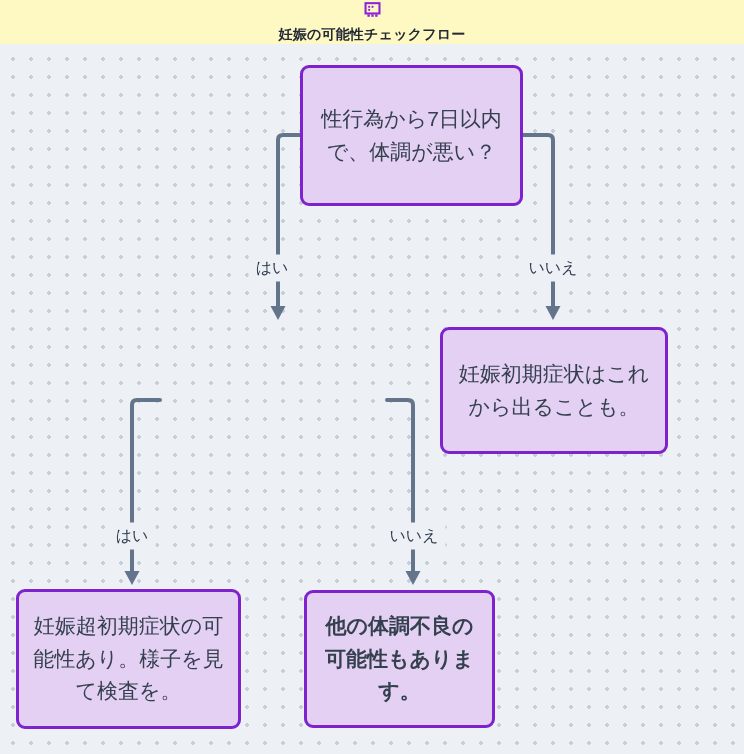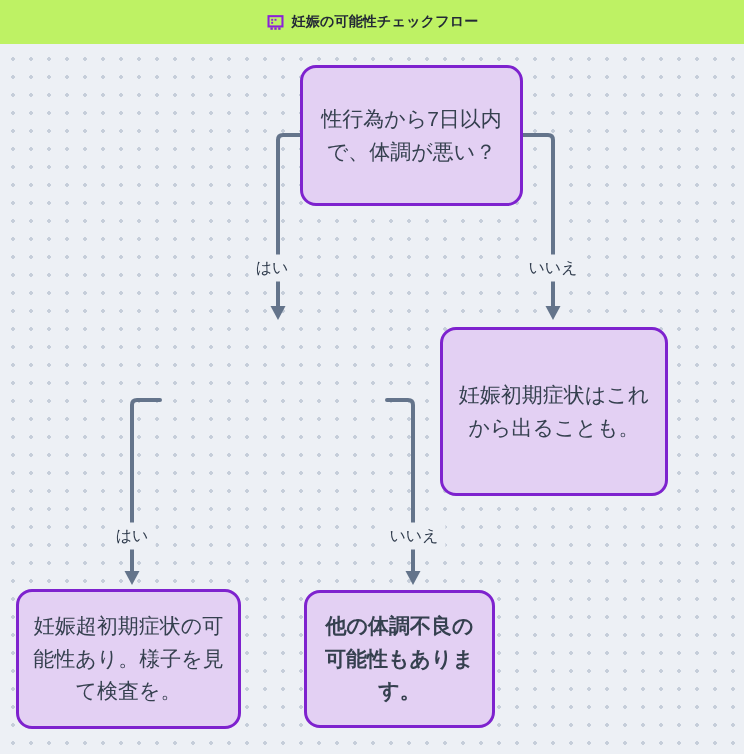--- a/index.html
+++ b/index.html
@@ -11,36 +11,36 @@
     --canvas-bg:#edf0f5;
     --canvas-dot:#c6ceda;
     --title-text:#232936;
     --icon-purple:#8b21d8;
   }
   *{box-sizing:border-box;margin:0;padding:0;}
   html,body{width:744px;height:754px;overflow:hidden;background:#ffffff;
     font-family:"Liberation Sans","DejaVu Sans",sans-serif;}
   .titlebar{
     height:44px;width:744px;display:flex;align-items:center;justify-content:center;
-    gap:7px;background:#bef264;
+    gap:7px;background:#fef9c3;flex-direction:column;
   }
   .titlebar .title{
     font-size:14px;font-weight:bold;color:var(--title-text);letter-spacing:.2px;
   }
   .canvas{
     position:relative;width:744px;height:710px;background-color:var(--canvas-bg);
     background-image:radial-gradient(circle,var(--canvas-dot) 1.6px,transparent 1.9px);
     background-size:18px 18px;background-position:4px 6px;
   }
   .edges{position:absolute;left:0;top:0;width:744px;height:710px;}
   .edge-path{fill:none;stroke:var(--edge-line);stroke-width:4;stroke-linecap:round;}
   .edge-head{fill:var(--edge-line);}
   .node{
     position:absolute;display:flex;align-items:center;justify-content:center;
-    background:var(--node-fill);border:3px solid var(--node-border);border-radius:16px;
+    background:var(--node-fill);border:3px solid var(--node-border);border-radius:9px;
     color:var(--node-text);font-size:21px;line-height:1.55;text-align:center;
     padding:24px 14px;
   }
   .edge-label{
     position:absolute;transform:translate(-50%,-50%);
     background:var(--canvas-bg);color:var(--edge-label);
     font-size:16px;padding:3px 7px;white-space:nowrap;
   }
 </style>
 </head>
@@ -70,21 +70,21 @@
     <polygon class="edge-head" points="124.5,527 139.5,527 132,541"></polygon>
     <path class="edge-path" d="M 387 356 H 408 Q 413 356 413 361 V 527"></path>
     <polygon class="edge-head" points="405.5,527 420.5,527 413,541"></polygon>
   </svg>
 
   <div class="node" style="left:300px;top:21px;width:223px;height:141px;">
     <span>性行為から7日以内で、体調が悪い？</span>
   </div>
 
 
-  <div class="node" style="left:440px;top:283px;width:228px;height:169px;">
+  <div class="node" style="left:440px;top:283px;width:228px;height:127px;">
     <span>妊娠初期症状はこれから出ることも。</span>
   </div>
 
   <div class="node" style="left:16px;top:545px;width:225px;height:140px;">
     <span>妊娠超初期症状の可能性あり。様子を見て検査を。</span>
   </div>
 
   <div class="node" style="left:304px;top:546px;width:191px;height:138px;font-weight:bold;">
     <span>他の体調不良の可能性もあります。</span>
   </div>

